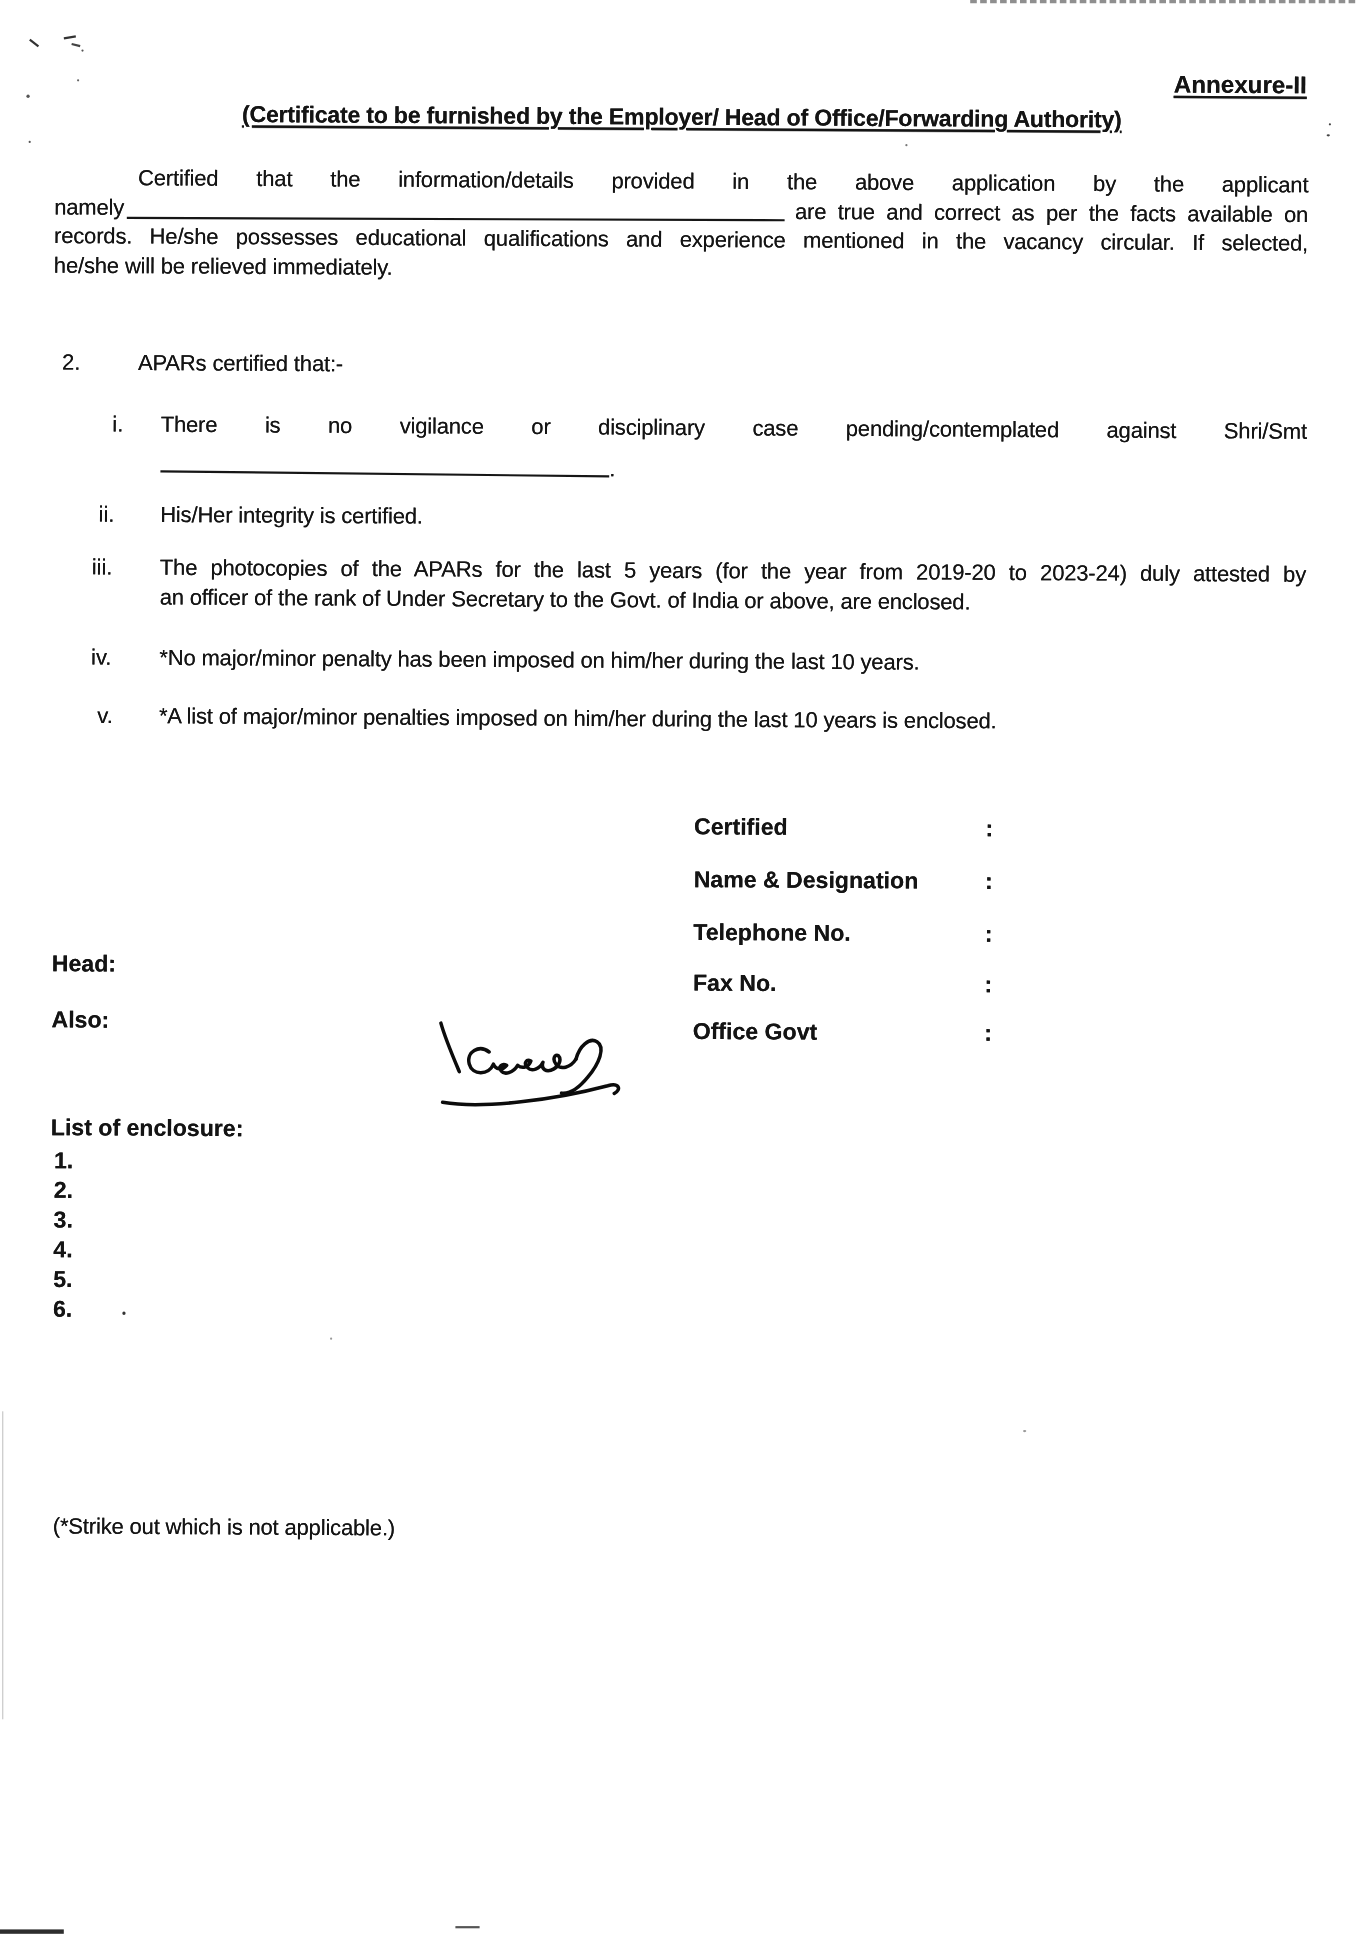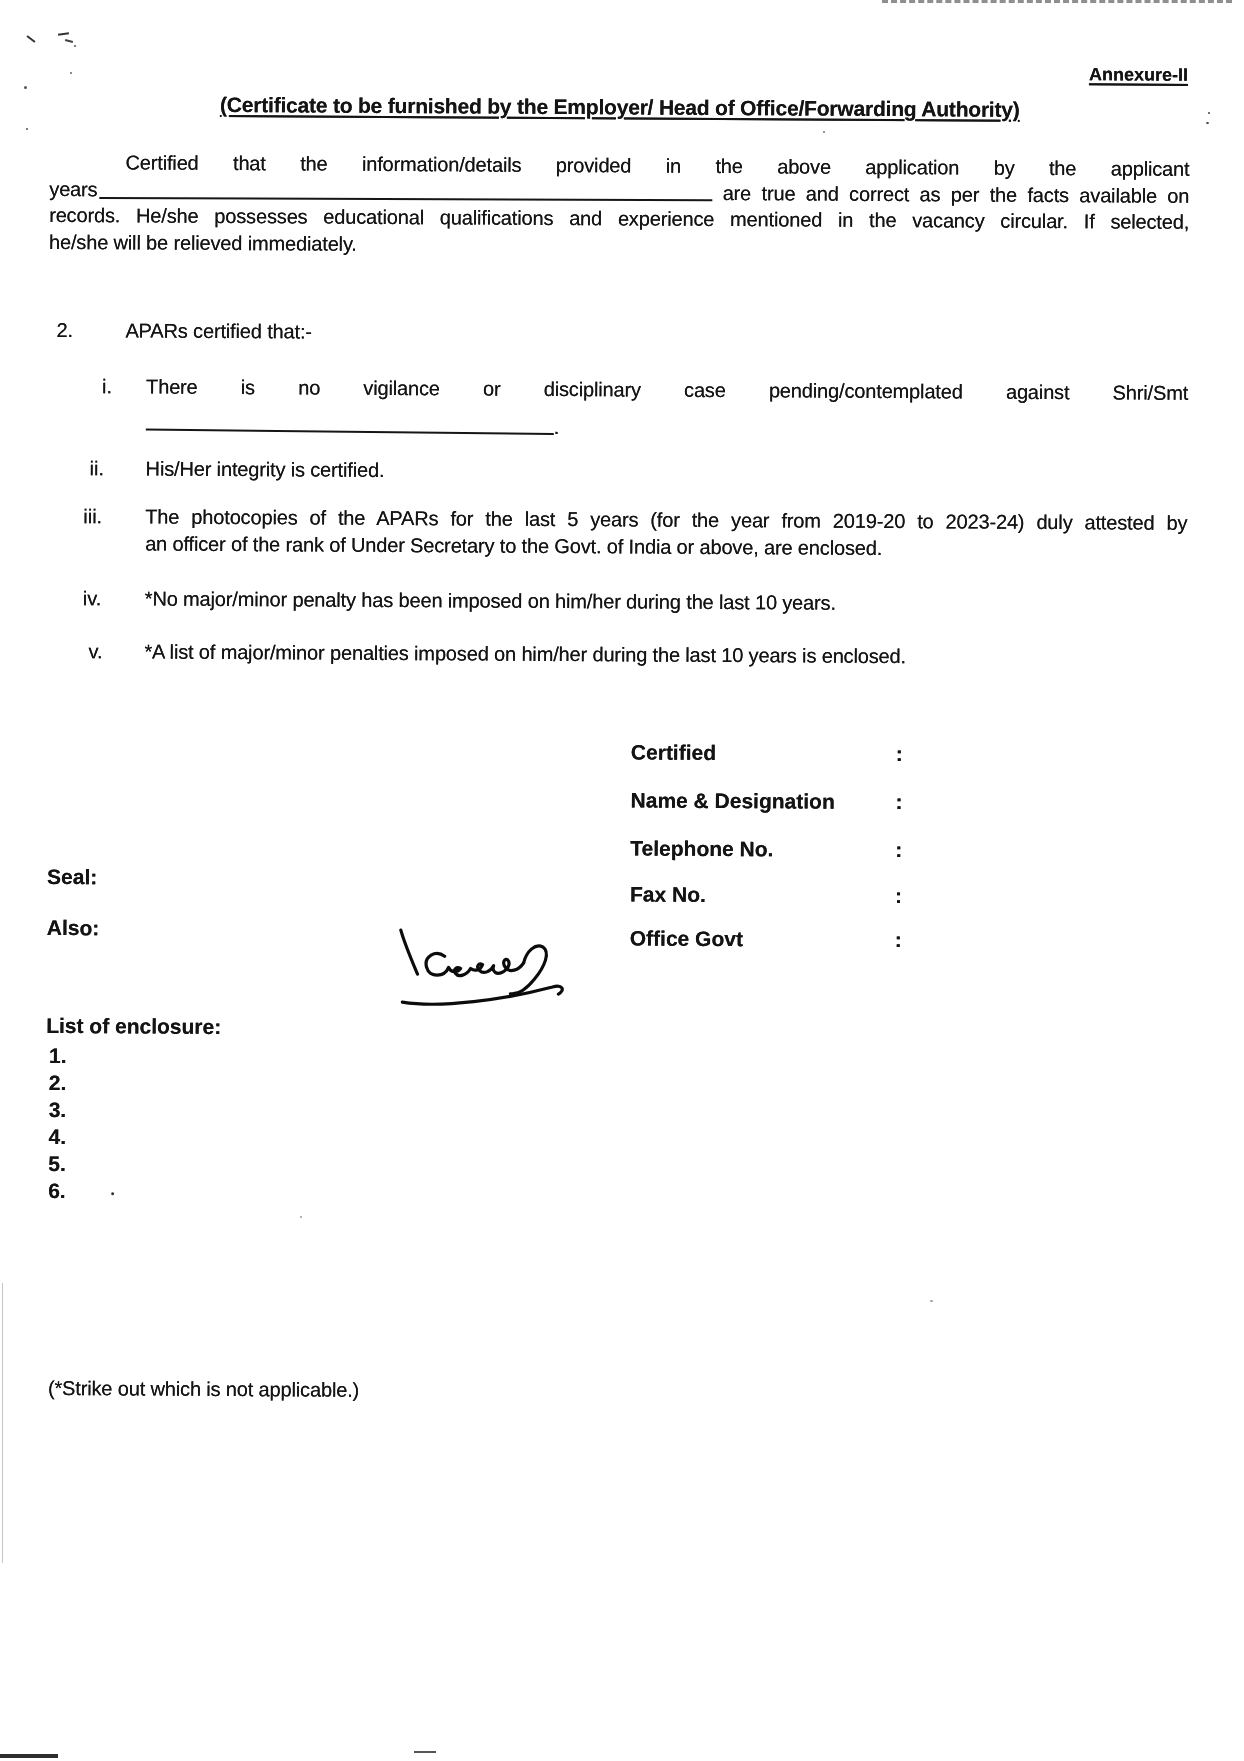--- a/index.html
+++ b/index.html
@@ -7,21 +7,21 @@
     position:relative;width:1244px;height:1761px;margin:0 auto;
     background:#ffffff;overflow:hidden;
     font-family:"Liberation Sans","DejaVu Sans",sans-serif;
     color:#141414;
     text-shadow:0 0 .6px rgba(10,10,10,.85);
   }
   .tilt{position:absolute;inset:0;transform:rotate(.35deg);transform-origin:60px 80px;}
   .line{position:absolute;font-size:20px;line-height:24px;letter-spacing:-.15px;white-space:nowrap;}
   .just{white-space:normal;text-align:justify;text-align-last:justify;}
   .u{text-decoration:underline;text-decoration-thickness:2px;text-underline-offset:3px;}
-  .annexure{position:absolute;top:58px;right:56px;font-size:18px;font-weight:700;}
+  .annexure{position:absolute;top:58px;right:56px;font-size:22px;font-weight:700;}
   .doctitle{position:absolute;top:92px;left:50px;right:54px;text-align:center;font-size:21px;font-weight:700;letter-spacing:-.2px;}
   .flexline{display:flex;align-items:flex-end;}
   .blankline{display:inline-block;border-bottom:2px solid #161616;height:15px;}
   .grow{flex:1;margin:0 10px 3px 2px;transform:rotate(-.15deg);}
   .stretchy{word-spacing:5px;white-space:nowrap;}
   .marker{position:absolute;font-size:20px;line-height:24px;}
   .sigrow{position:absolute;left:635px;width:272px;display:flex;justify-content:space-between;font-size:21px;line-height:24px;font-weight:700;}
   .leftlabel{position:absolute;left:52px;font-size:21px;line-height:24px;font-weight:700;}
   .encnum{position:absolute;left:55px;font-size:21px;line-height:24px;font-weight:700;}
   .speck{position:absolute;background:#555;border-radius:50%;}
@@ -50,21 +50,21 @@
   <div class="mark" style="left:0;top:1754px;width:58px;height:4px;background:#2e2e2e;"></div>
   <div class="mark" style="left:414px;top:1751px;width:22px;height:2px;background:#555;"></div>
 
   <div class="tilt">
 
     <div class="annexure u">Annexure-II</div>
     <div class="doctitle u">(Certificate to be furnished by the Employer/ Head of Office/Forwarding Authority)</div>
 
     <div class="line just" style="top:150px;left:50px;right:54px;text-indent:76px;">Certified that the information/details provided in the above application by the applicant</div>
     <div class="line flexline" style="top:177px;left:50px;right:54px;">
-      <span>years</span>
+      <span>namely</span>
       <span class="blankline grow"></span>
       <span class="stretchy">are true and correct as per the facts available on</span>
     </div>
     <div class="line just" style="top:203px;left:50px;right:54px;">records. He/she possesses educational qualifications and experience mentioned in the vacancy circular. If selected,</div>
     <div class="line" style="top:230px;left:50px;">he/she will be relieved immediately.</div>
 
     <div class="marker" style="left:58px;top:318px;">2.</div>
     <div class="line" style="left:127px;top:318px;">APARs certified that:-</div>
 
     <div class="marker" style="left:104px;top:374px;">i.</div>
@@ -100,21 +100,21 @@
     </div>
     <div class="sigrow" style="top:879px;">
       <span>Fax No.</span>
       <span>:</span>
     </div>
     <div class="sigrow" style="top:923px;">
       <span>Office Govt</span>
       <span>:</span>
     </div>
 
-    <div class="leftlabel" style="top:865px;">Seal:</div>
+    <div class="leftlabel" style="top:865px;">Head:</div>
     <div class="leftlabel" style="top:916px;">Also:</div>
 
     <div class="scribble">
       <svg width="190" height="95" viewBox="0 0 190 95" xmlns="http://www.w3.org/2000/svg">
         <g fill="none" stroke="#0c0c0c" stroke-width="3.2" stroke-linecap="round" stroke-linejoin="round">
           <path d="M8,8 C12,22 19,38 25,52"></path>
           <path d="M52,34 C43,27 31,34 34,45 C37,56 52,55 56,45 C58,50 64,51 68,46 C64,44 60,47 63,51 C66,55 74,53 78,46 C82,49 88,48 90,42 C86,40 83,44 87,48 C91,52 98,49 101,43 C99,49 104,53 111,49 C116,46 118,40 115,37 C112,35 109,40 113,45 C117,50 126,48 131,40"></path>
           <path d="M131,40 C134,28 143,20 150,24 C158,29 152,44 142,56 C134,66 126,72 118,71"></path>
           <path d="M10,80 C48,86 112,77 160,64 C170,61 173,67 166,71"></path>
         </g>

